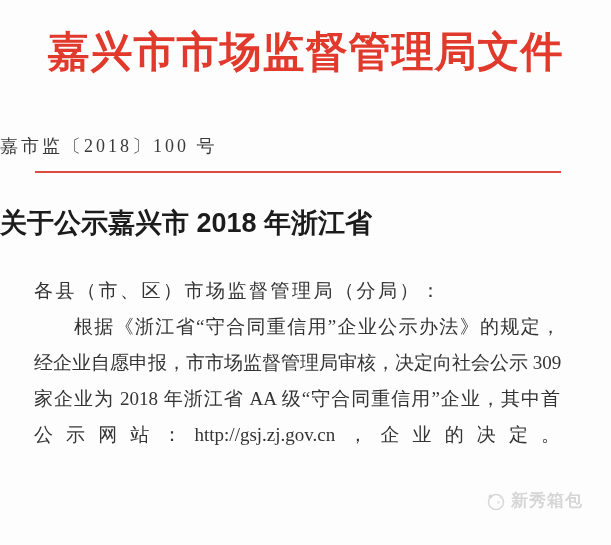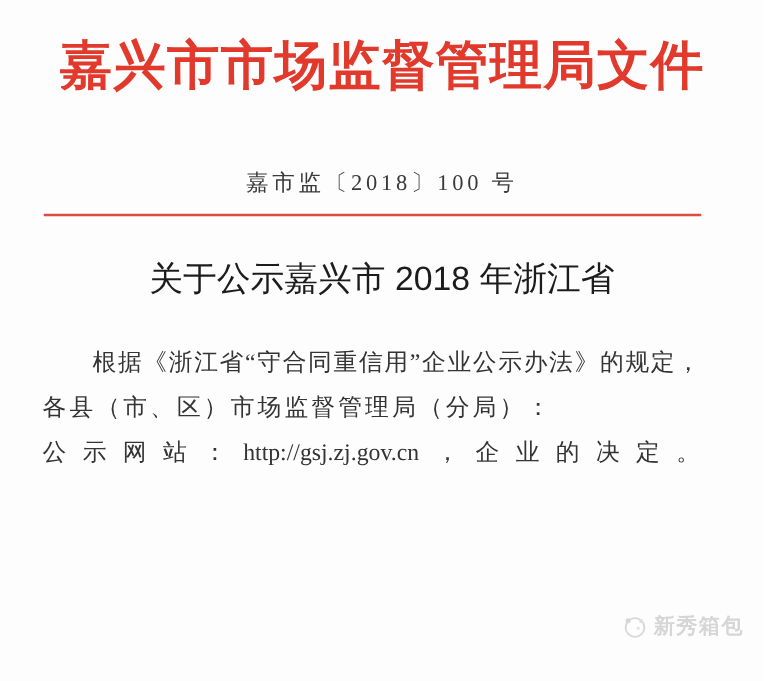--- a/index.html
+++ b/index.html
@@ -23,39 +23,38 @@
     font-family: "Liberation Sans", sans-serif;
     font-weight: 900;
     font-size: 42px;
     line-height: 56px;
     letter-spacing: 1px;
     color: #e1392b;
   }
   
   .doc-number {
     margin-top: 55px;
-    text-align: center;
+    text-align: left;
     font-size: 18px;
     line-height: 22px;
     letter-spacing: 3px;
     color: #3a3a3a;
   }
   
   .red-divider {
     border: none;
     height: 2px;
     margin: 14px 50px 0 35px;
     background: #dc4c40;
   }
   
   .doc-title {
     margin-top: 30px;
-    text-align: center;
     font-family: "Liberation Sans", sans-serif;
-    font-weight: 400;
+    font-weight: 700;
     font-size: 27px;
     line-height: 40px;
     color: #1c1c1c;
   }
   
   .doc-body {
     margin: 30px 50px 0 34px;
     width: 526px;
     font-size: 19px;
     line-height: 36px;
@@ -72,21 +71,21 @@
     text-align: justify;
     text-align-last: justify;
   }
   .indent {
     padding-left: 40px;
   }
   
   .watermark {
     position: absolute;
     top: 489px;
-    right: 16px;
+    right: 28px;
     display: flex;
     align-items: center;
     gap: 4px;
     opacity: 0.75;
   }
   .wm-icon {
     display: inline-flex;
     width: 22px;
     height: 22px;
   }
@@ -108,22 +107,24 @@
 
   <div class="doc-number">嘉市监〔2018〕100 号</div>
 
   <hr class="red-divider">
 
   <div class="doc-title">
     <div class="doc-title-line">关于公示嘉兴市 2018 年浙江省</div>
   </div>
 
   <div class="doc-body">
+    <div class="body-line salutation">各县（市、区）市场监督管理局（分局）：</div>
     <div class="body-line justify indent">根据《浙江省“守合同重信用”企业公示办法》的规定，</div>
-    <div class="body-line salutation">各县（市、区）市场监督管理局（分局）：</div>
+    <div class="body-line justify">经企业自愿申报，市市场监督管理局审核，决定向社会公示 309</div>
+    <div class="body-line justify">家企业为 2018 年浙江省 AA 级“守合同重信用”企业，其中首</div>
     <div class="body-line justify">公示网站：http://gsj.zj.gov.cn，企业的决定。</div>
   </div>
 
   <div class="watermark">
     <span class="wm-icon">
       <svg viewBox="0 0 22 22" width="22" height="22" xmlns="http://www.w3.org/2000/svg">
         <circle cx="11" cy="12" r="7.5" fill="#ffffff" stroke="#cccccc" stroke-width="1.5"></circle>
         <circle cx="5.5" cy="6.5" r="2" fill="#c9c9c9"></circle>
         <circle cx="16" cy="7" r="1.6" fill="#d6d6d6"></circle>
         <circle cx="13.5" cy="12.5" r="1.4" fill="#dddddd"></circle>

